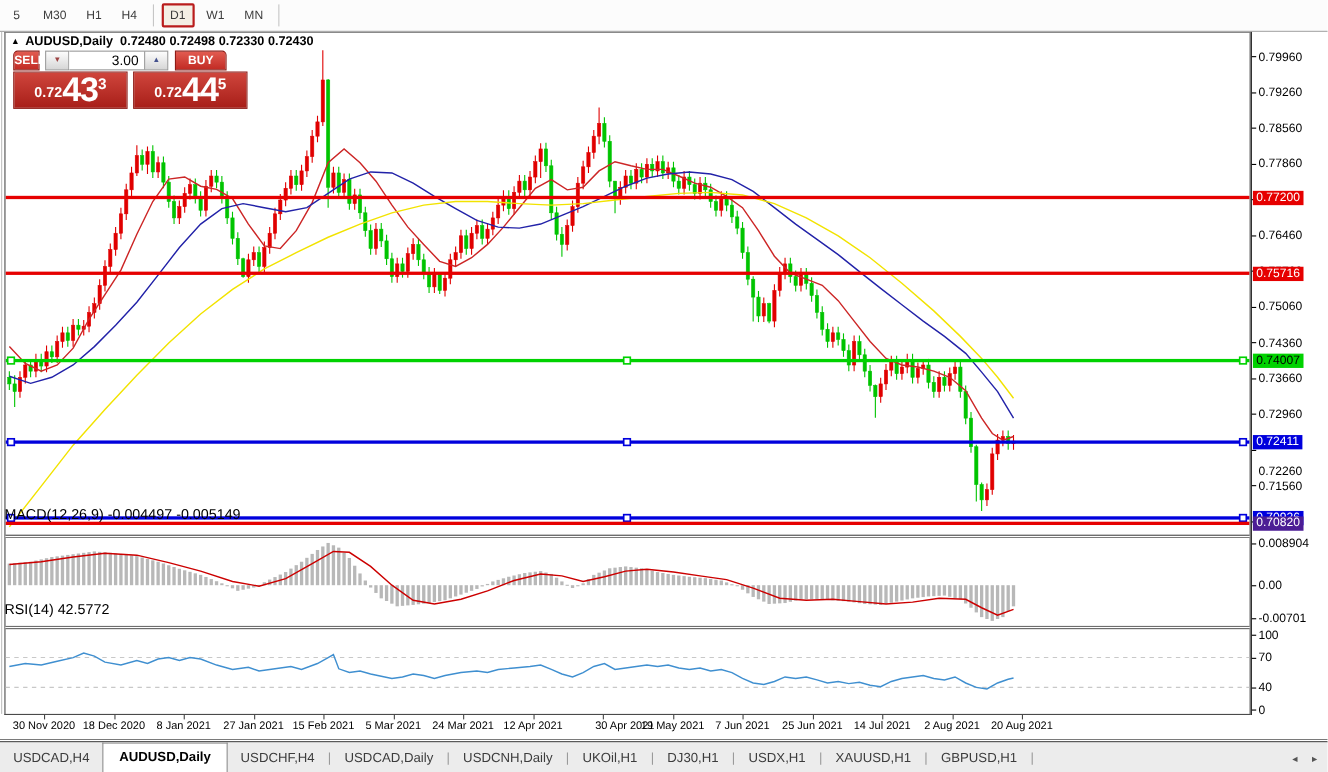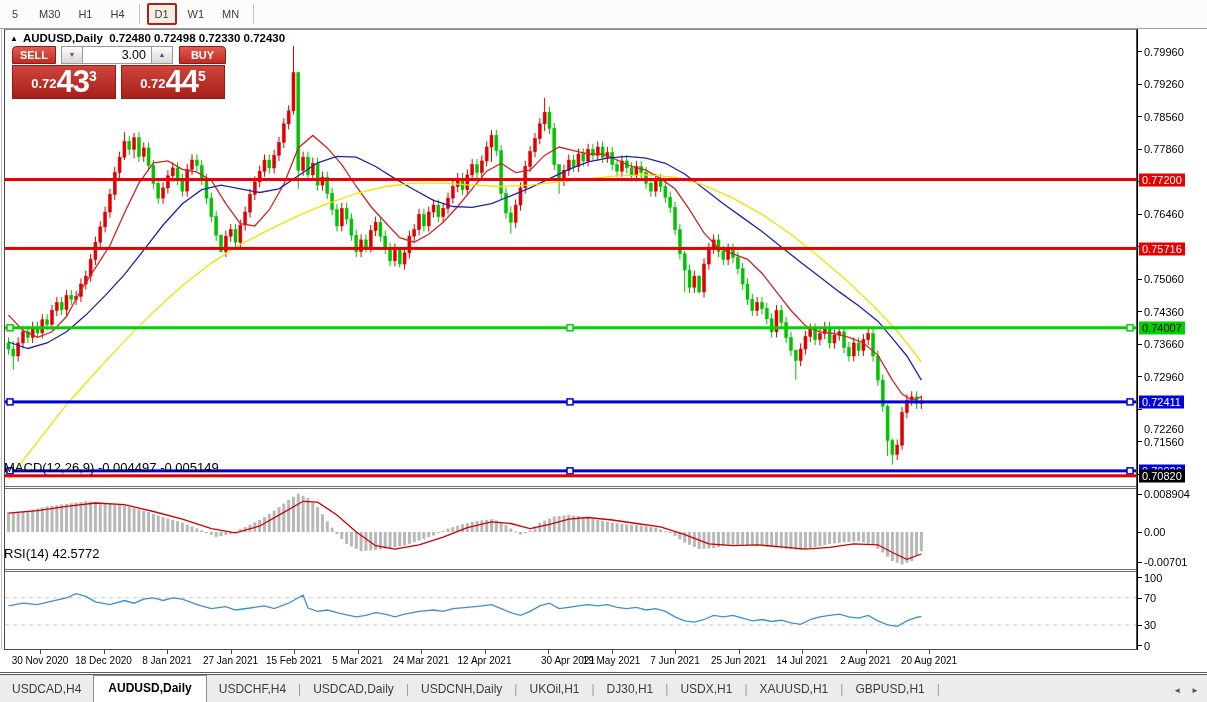--- a/index.html
+++ b/index.html
@@ -25,21 +25,21 @@
   #macd-title { top:460px; }
   #rsi-title  { top:546px; }
   
   #chart-title { position:absolute; left:10px; top:32px; font-size:11.5px; font-weight:700;
     color:#000; z-index:8; white-space:pre; }
   #chart-title .tri { font-size:8px; vertical-align:1px; margin-right:5px; }
   #trade-panel { position:absolute; left:12px; top:46px; z-index:9; width:214px; }
   #tp-row1 { display:flex; height:18px; }
   .tp-btn { color:#fff; font-size:11px; font-weight:700; text-align:center; line-height:16px;
     background:linear-gradient(#e25b51,#c22b24); border:1px solid #8e1b16; cursor:pointer; }
-  #sell-btn { width:44px; border-radius:4px 0 0 0; }
+  #sell-btn { width:24px; border-radius:4px 0 0 0; }
   #buy-btn  { width:47px; border-radius:0 4px 0 0; margin-left:6px; }
   .spin-btn { width:22px; background:linear-gradient(#fdfdfd,#d6d6d6); border:1px solid #9a9a9a;
     font-size:7px; text-align:center; line-height:16px; cursor:pointer; }
   #spin-down { margin-left:5px; color:#9c4242; }
   #spin-up { color:#44518e; }
   #volume-input { width:68px; height:18px; border:1px solid #9a9a9a; border-left:none; border-right:none;
     font-family:"Liberation Sans",sans-serif; font-size:12.5px; text-align:right; padding-right:5px; color:#000; }
   #tp-row2 { display:flex; margin-top:1px; }
   .price-box { width:104px; height:34px; background:linear-gradient(#cf453c,#a81f19);
     border:1px solid #8e1b16; color:#fff; display:flex; align-items:flex-end;
@@ -754,29 +754,29 @@
     <div class="tick-label" style="top: 465.498px;">0.008904</div>
     <div class="tick-dash" style="top: 502.998px;"></div>
     <div class="tick-label" style="top: 503.498px;">0.00</div>
     <div class="tick-dash" style="top: 532.915px;"></div>
     <div class="tick-label" style="top: 533.415px;">-0.00701</div>
     <div class="tick-dash" style="top: 548.429px;"></div>
     <div class="tick-label" style="top: 548.929px;">100</div>
     <div class="tick-dash" style="top: 568.786px;"></div>
     <div class="tick-label" style="top: 569.286px;">70</div>
     <div class="tick-dash" style="top: 595.929px;"></div>
-    <div class="tick-label" style="top: 596.429px;">30</div>
+    <div class="tick-label" style="top: 596.429px;">40</div>
     <div class="tick-dash" style="top: 616.286px;"></div>
     <div class="tick-label" style="top: 616.786px;">0</div>
     <div class="marker-label" style="top: 151.023px; background: rgb(230, 0, 0); color: rgb(255, 255, 255);">0.77200</div>
     <div class="marker-label" style="top: 219.934px; background: rgb(230, 0, 0); color: rgb(255, 255, 255);">0.75716</div>
     <div class="marker-label" style="top: 299.293px; background: rgb(0, 210, 0); color: rgb(0, 0, 0);">0.74007</div>
     <div class="marker-label" style="top: 373.405px; background: rgb(0, 0, 221); color: rgb(255, 255, 255);">0.72411</div>
     <div class="marker-label" style="top: 442.362px; background: rgb(0, 0, 221); color: rgb(255, 255, 255);">0.70926</div>
-    <div class="marker-label" style="top: 447.284px; background: #000000; color: rgb(255, 255, 255);">0.70820</div>
+    <div class="marker-label" style="top: 447.284px; background: #4c1d95; color: rgb(255, 255, 255);">0.70820</div>
   </div>
 
 <div id="date-axis">
     <div class="date-tick" style="left: 36px;"></div>
     <div class="date-label" style="left: 36px;">30 Nov 2020</div>
     <div class="date-tick" style="left: 99.5px;"></div>
     <div class="date-label" style="left: 99.5px;">18 Dec 2020</div>
     <div class="date-tick" style="left: 163px;"></div>
     <div class="date-label" style="left: 163px;">8 Jan 2021</div>
     <div class="date-tick" style="left: 226.5px;"></div>

